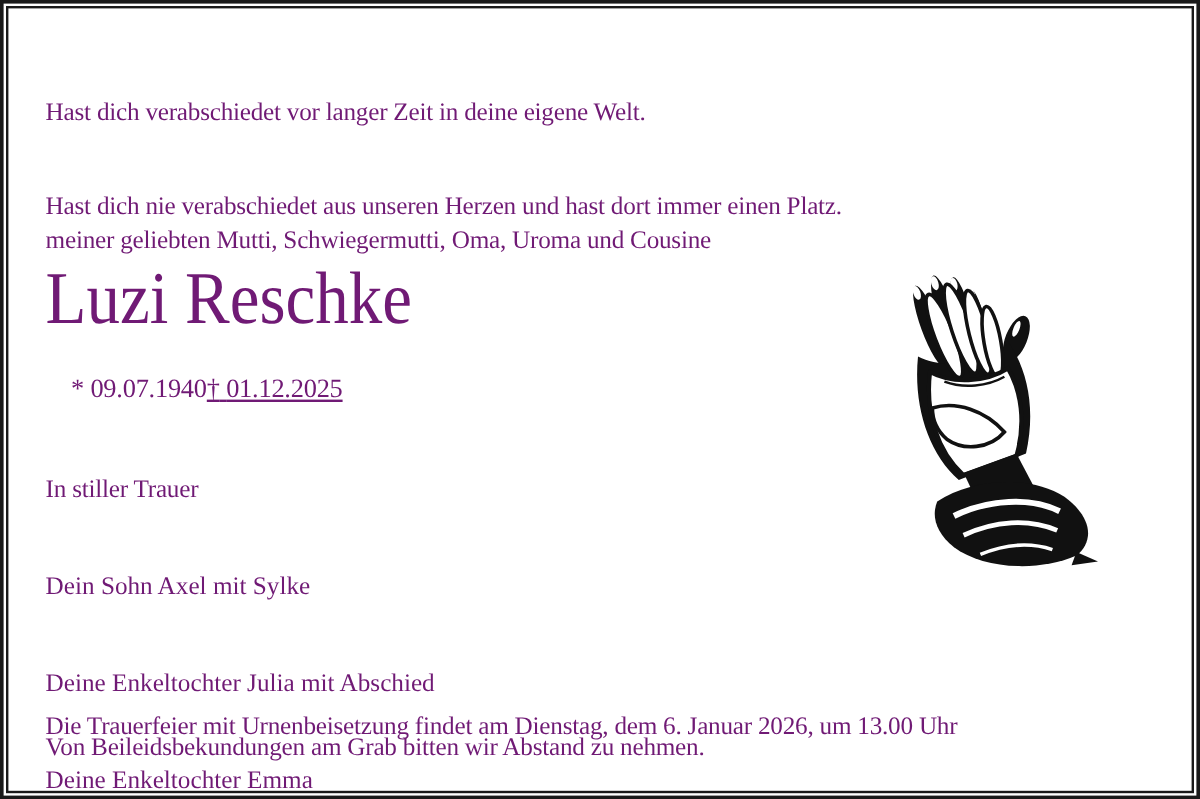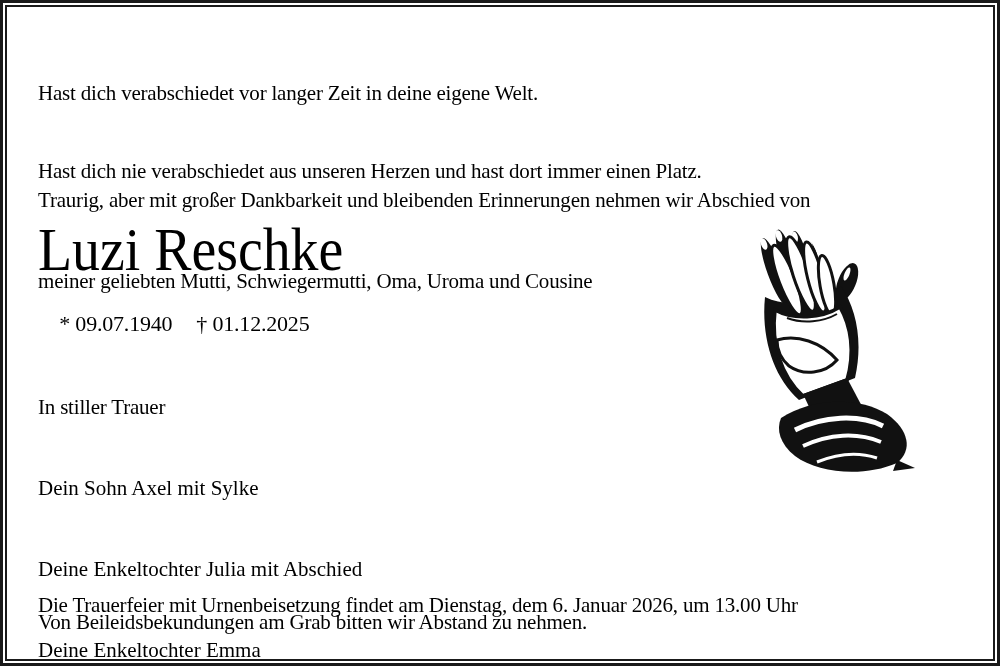--- a/index.html
+++ b/index.html
@@ -6,21 +6,21 @@
     margin: 0;
     padding: 0;
     background: #ffffff;
   }
   .page {
     position: relative;
     width: 1000px;
     height: 666px;
     background: #ffffff;
     font-family: "Liberation Serif", "DejaVu Serif", serif;
-    color: #000000;
+    color: #701a75;
     overflow: hidden;
   }
   .frame-outer {
     position: absolute;
     inset: 0;
     border: 3px solid #1a1a1a;
     pointer-events: none;
   }
   .frame-inner {
     position: absolute;
@@ -51,21 +51,21 @@
     transform: scaleX(0.9);
     transform-origin: 0 50%;
     letter-spacing: 0;
   }
   .dates {
     top: 285px;
     font-size: 22px;
     line-height: 26px;
   }
   .dates .death {
-    margin-left: 24px;
+    text-decoration: underline;
   }
   .mourning {
     top: 340px;
     font-size: 21px;
     line-height: 27px;
   }
   .mourning .bold {
     font-weight: normal;
     letter-spacing: 0;
   }
@@ -94,21 +94,20 @@
 <div class="page">
   <div class="frame-outer"></div>
   <div class="frame-inner"></div>
 
   <div class="block poem">
     <div>Hast dich verabschiedet vor langer Zeit in deine eigene Welt.</div>
     <div>Hast dich nie verabschiedet aus unseren Herzen und hast dort immer einen Platz.</div>
   </div>
 
   <div class="block intro">
-    <div>Traurig, aber mit großer Dankbarkeit und bleibenden Erinnerungen nehmen wir Abschied von</div>
     <div>meiner geliebten Mutti, Schwiegermutti, Oma, Uroma und Cousine</div>
   </div>
 
   <div class="block name">Luzi Reschke</div>
 
   <div class="block dates">
     <span class="birth"><span>*</span> <span>09.07.1940</span></span><span class="death"><span>†</span> <span>01.12.2025</span></span>
   </div>
 
   <div class="block mourning">

